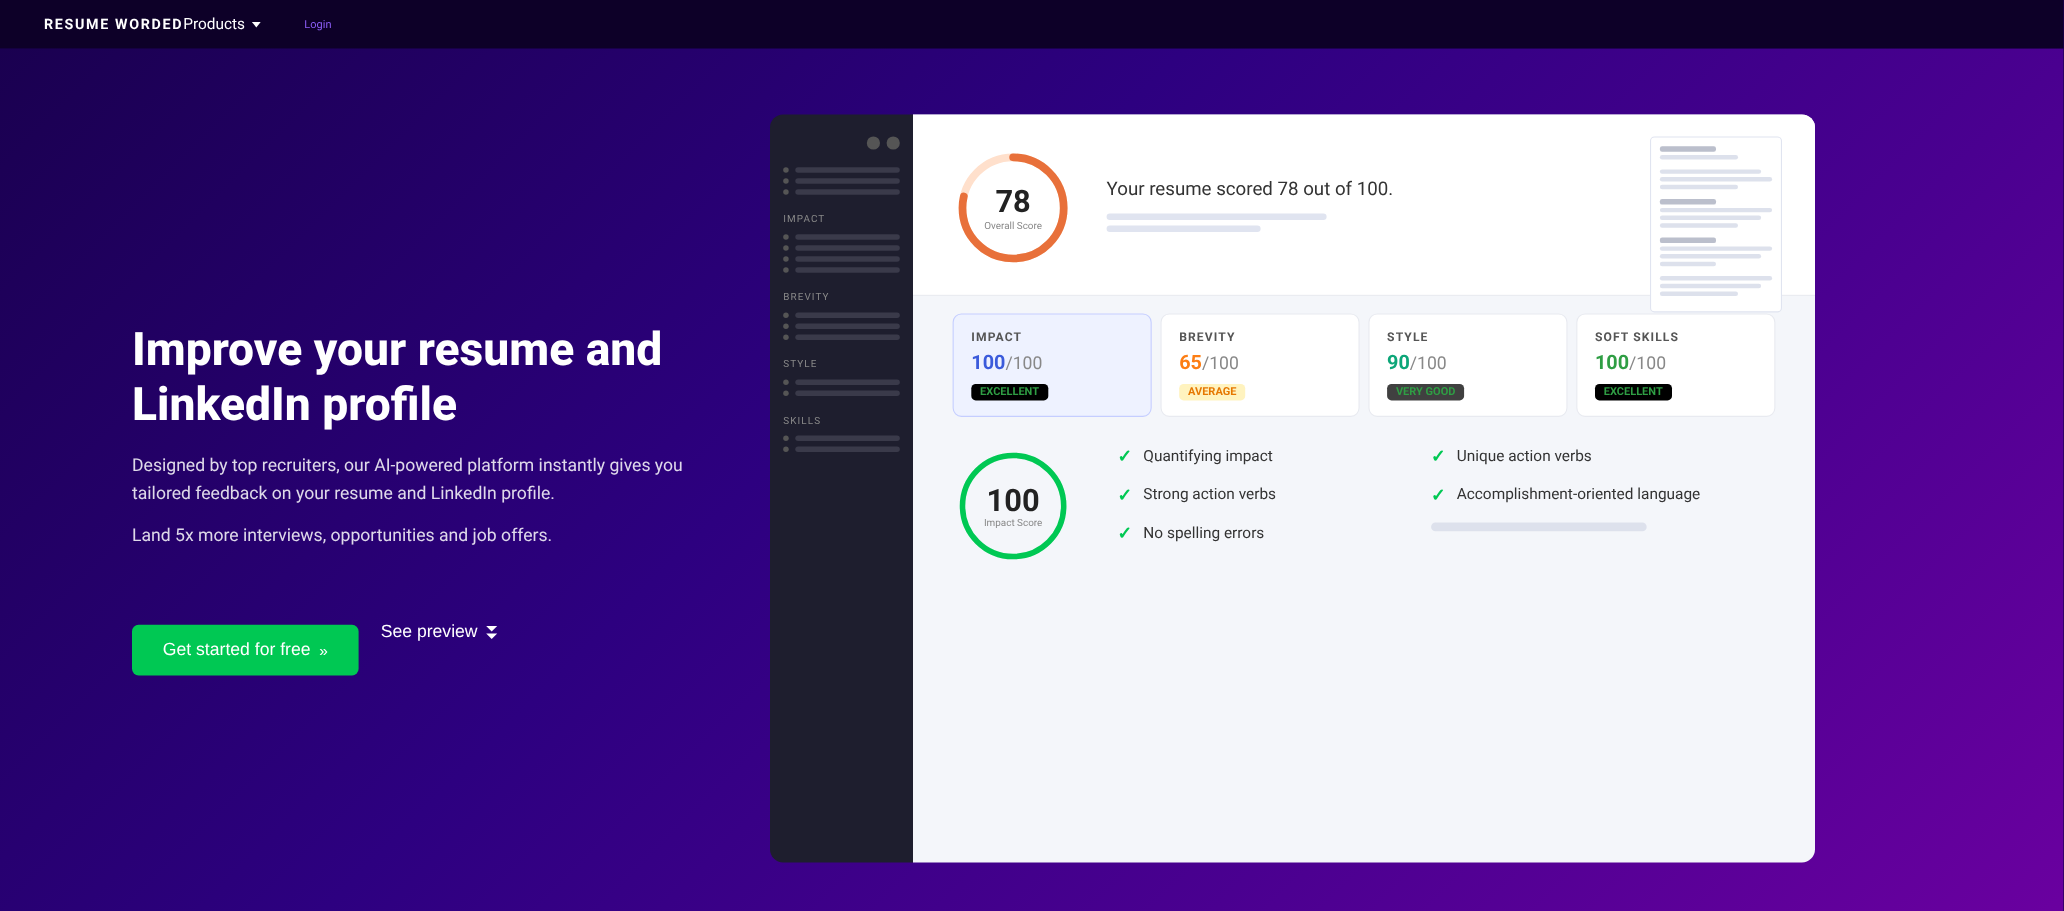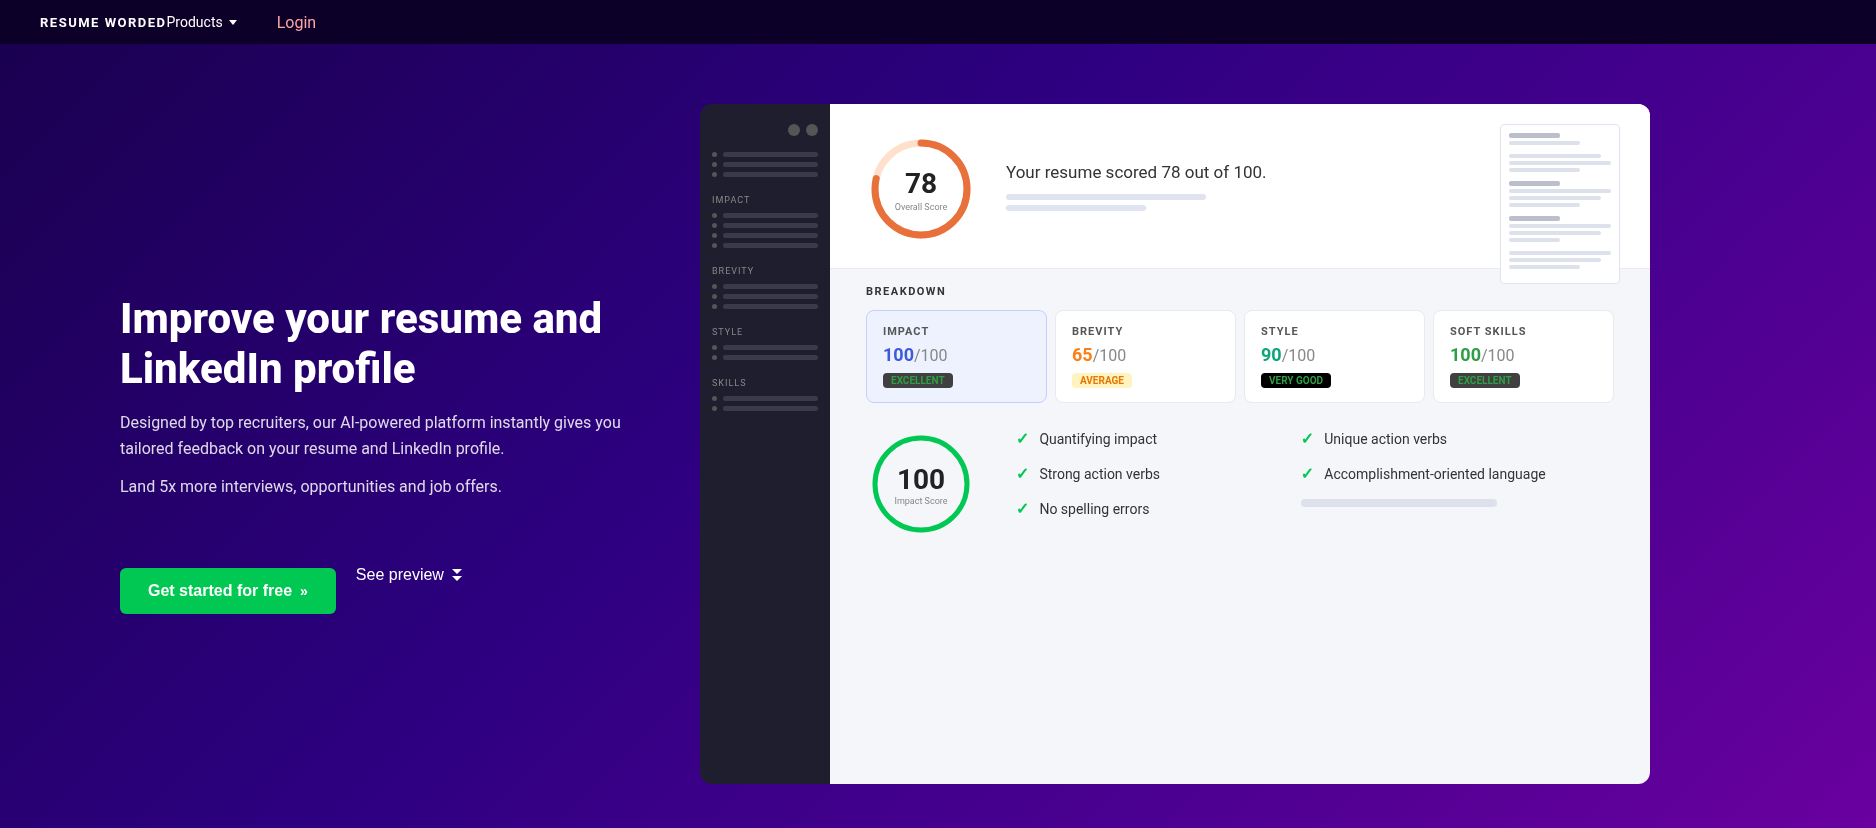--- a/index.html
+++ b/index.html
@@ -34,22 +34,22 @@
     }
     .nav-products {
       color: white;
       font-size: 14px;
       cursor: pointer;
       display: flex;
       align-items: center;
       gap: 6px;
     }
     .nav-login {
-      color: #fca5a5;
-      font-size: 16px;
+      color: #8b5cf6;
+      font-size: 10px;
       cursor: pointer;
     }
     .chevron-down {
       width: 0; height: 0;
       border-left: 4px solid transparent;
       border-right: 4px solid transparent;
       border-top: 5px solid white;
       display: inline-block;
     }
 
@@ -90,21 +90,21 @@
       align-items: center;
       gap: 20px;
     }
     .btn-primary {
       background: #00c853;
       color: white;
       border: none;
       padding: 14px 28px;
       border-radius: 6px;
       font-size: 16px;
-      font-weight: 700;
+      font-weight: 400;
       cursor: pointer;
       display: flex;
       align-items: center;
       gap: 8px;
       margin-top: 32px;
     }
     .btn-primary .arrows {
       font-size: 14px;
     }
     .btn-secondary {
@@ -309,23 +309,23 @@
     .breakdown-score.orange { color: #fd7e14; }
     .breakdown-score.teal { color: #0ca678; }
     .breakdown-score.green { color: #2f9e44; }
     .breakdown-badge {
       display: inline-block;
       padding: 2px 8px;
       border-radius: 4px;
       font-size: 10px;
       font-weight: 700;
     }
-    .badge-excellent { background: #404040; color: #2f9e44; }
+    .badge-excellent { background: #000000; color: #2f9e44; }
     .badge-average { background: #fff3bf; color: #e67700; }
-    .badge-very-good { background: #000000; color: #2f9e44; }
+    .badge-very-good { background: #404040; color: #2f9e44; }
 
     
     .impact-section {
       display: flex;
       padding: 10px 36px 16px;
       gap: 40px;
       align-items: flex-start;
       background: #f4f6fa;
     }
     .impact-circle {
@@ -526,21 +526,20 @@
             <div class="thumb-line short"></div>
             <div style="height:6px;"></div>
             <div class="thumb-line full"></div>
             <div class="thumb-line long"></div>
             <div class="thumb-line med"></div>
           </div>
         </div>
       </div>
 
       <div class="breakdown-section">
-        <div class="breakdown-title">BREAKDOWN</div>
         <div class="breakdown-grid">
 
           <div class="breakdown-card highlighted">
             <div class="breakdown-cat">IMPACT</div>
             <div class="breakdown-score blue">100<span class="sub">/100</span></div>
             <span class="breakdown-badge badge-excellent">EXCELLENT</span>
           </div>
 
           <div class="breakdown-card">
             <div class="breakdown-cat">BREVITY</div>

